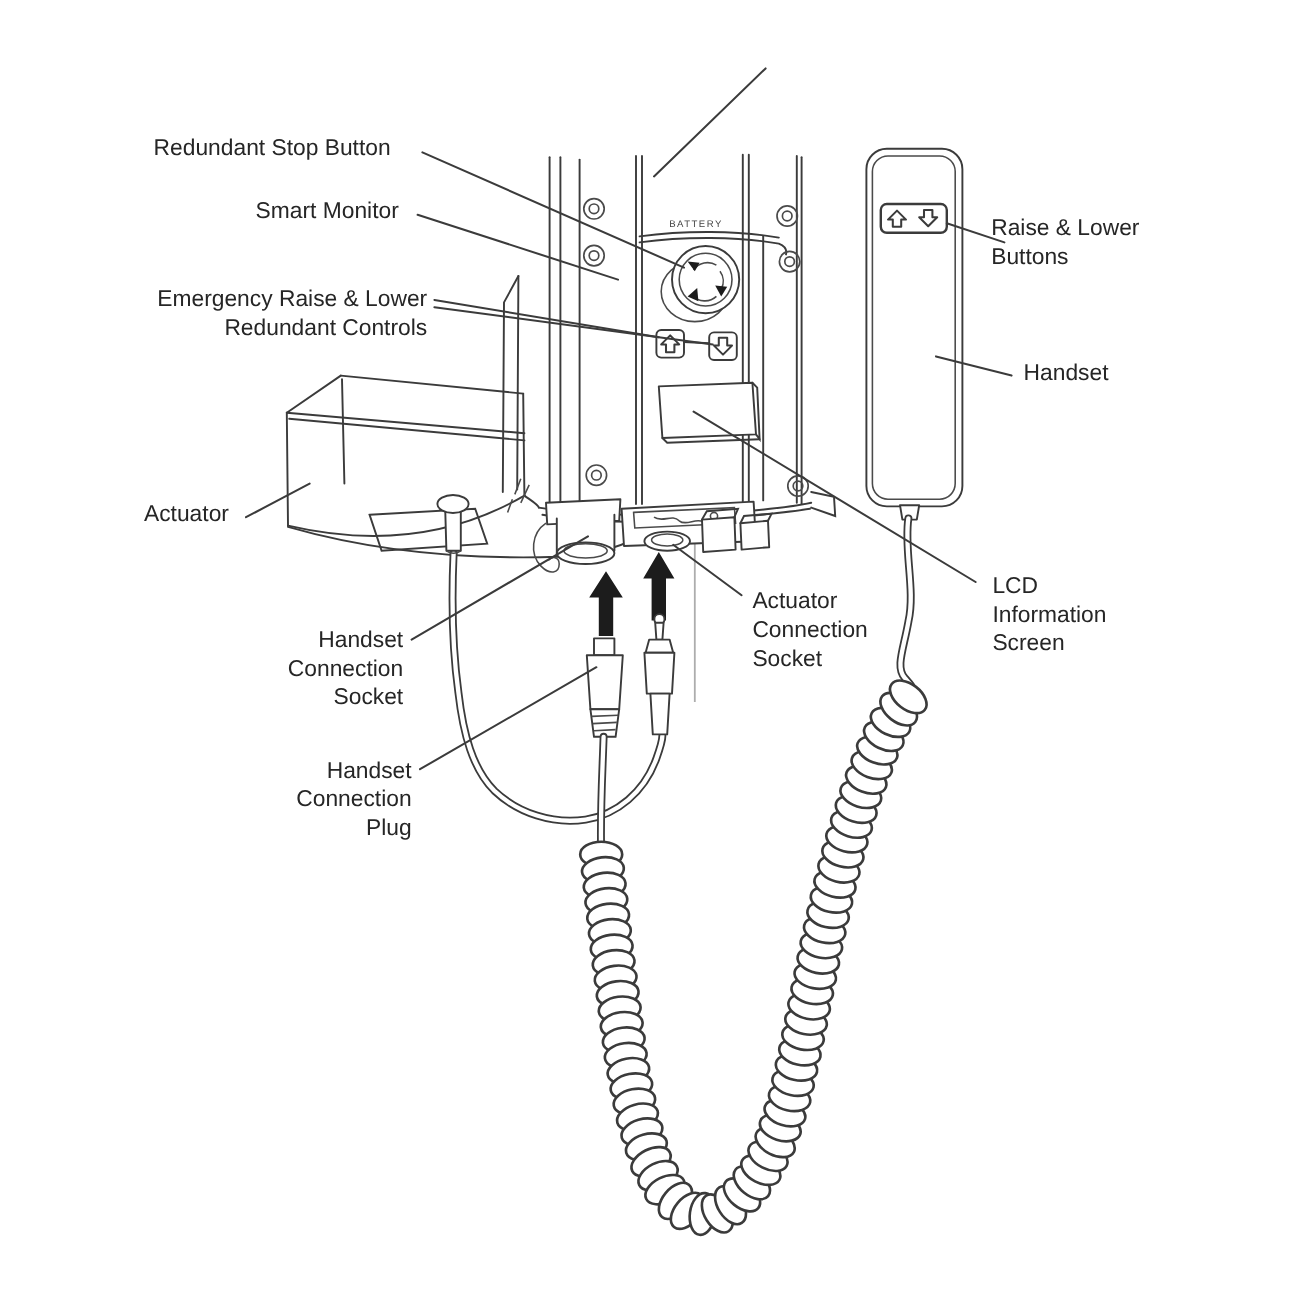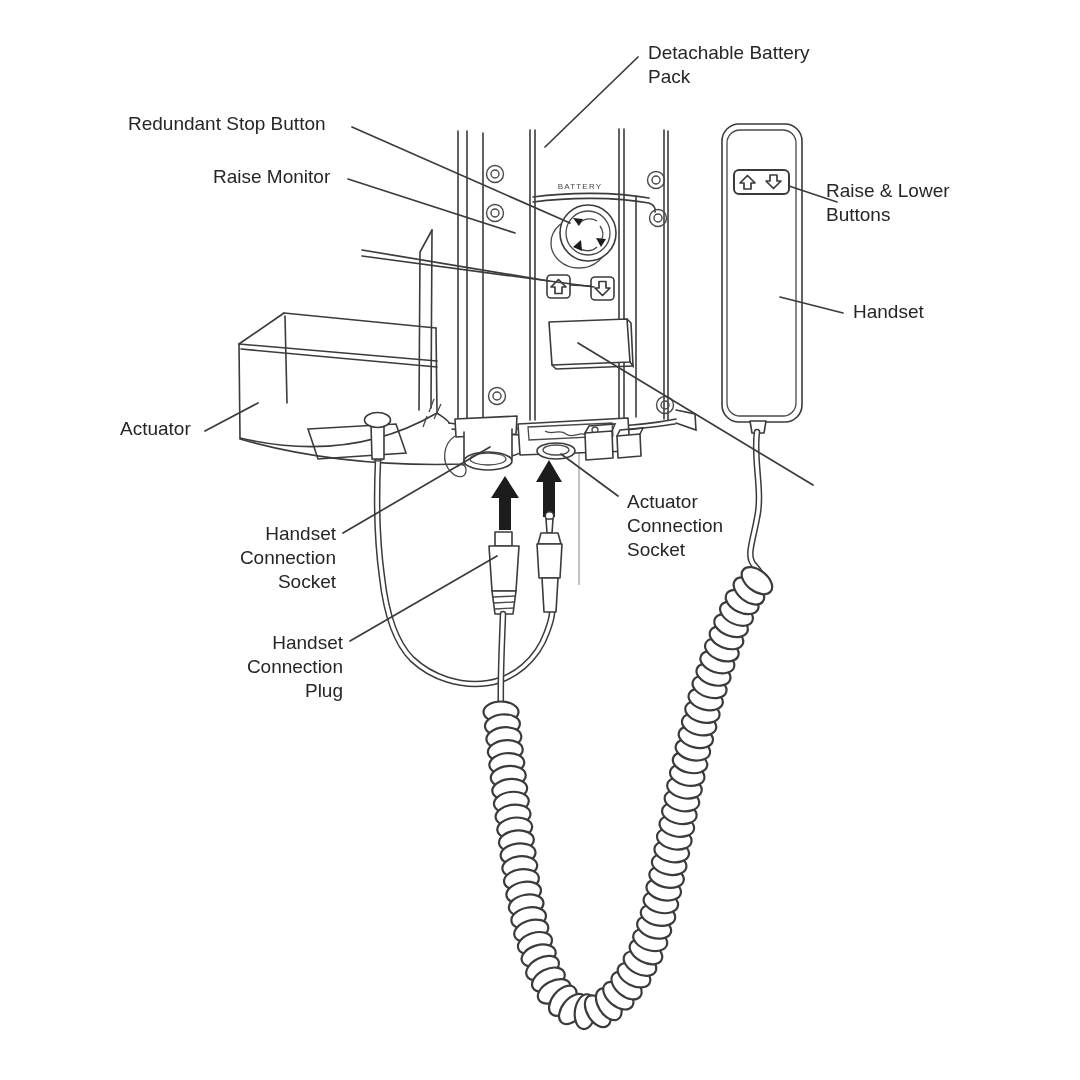--- a/index.html
+++ b/index.html
@@ -262,31 +262,34 @@
     <path class="leader" d="M205,431 L258,403"></path>
     <path class="leader" d="M343,533 L490,447"></path>
     <path class="leader" d="M350,641 L497,556"></path>
     <path class="leader" d="M561,454 L618,496"></path>
     <path class="leader" d="M578,343 L813,485"></path>
     <path class="leader" d="M789,186 L837,202"></path>
     <path class="leader" d="M780,297 L843,313"></path>
   </g>
 </svg>
 
-<div class="label" style="left:648px;top:41px">Detachable Battery
-Pack</div>
 <div class="label" style="left:128px;top:112px">Redundant Stop Button</div>
-<div class="label" style="left:213px;top:165px">Raise Monitor</div>
+<div class="label" style="left:213px;top:165px">Smart Monitor</div>
+<div class="label r" style="right:724px;top:238px">Emergency Raise &amp; Lower
+Redundant Controls</div>
 <div class="label" style="left:120px;top:417px">Actuator</div>
 <div class="label r" style="right:744px;top:522px">Handset
 Connection
 Socket</div>
 <div class="label r" style="right:737px;top:631px">Handset
 Connection
 Plug</div>
 <div class="label" style="left:627px;top:490px">Actuator
 Connection
 Socket</div>
+<div class="label" style="left:827px;top:477px">LCD
+Information
+Screen</div>
 <div class="label" style="left:826px;top:179px">Raise &amp; Lower
 Buttons</div>
 <div class="label" style="left:853px;top:300px">Handset</div>
 
 </div>
 
 </body></html>

